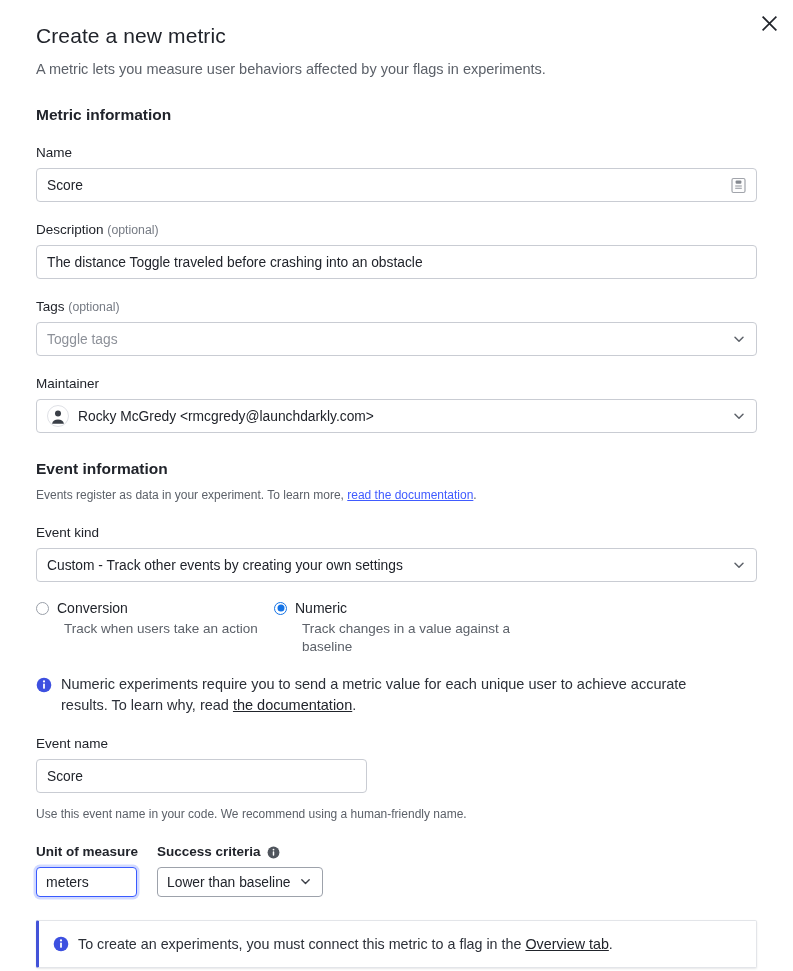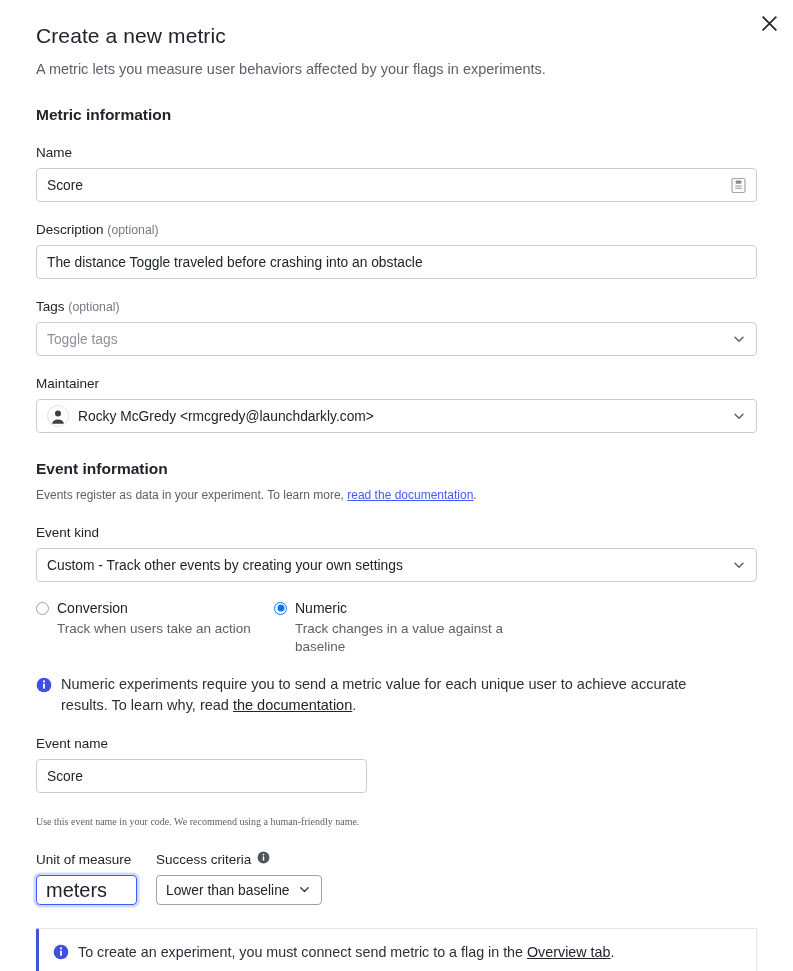--- a/index.html
+++ b/index.html
@@ -169,21 +169,21 @@
     transform: translate(-50%,-50%);
     width: 7px; height: 7px;
     border-radius: 50%;
     background: #1473e6;
   }
   .radio-label { font-size: 14px; color: #21242b; line-height: 18px; }
   .radio-help {
     font-size: 13.5px;
     color: #5c6169;
     margin-top: 3px;
-    margin-left: 21px;
+    margin-left: 28px;
     line-height: 18px;
   }
 
   
   .inline-info {
     display: flex;
     margin-top: 18px;
     align-items: flex-start;
   }
   .info-dot {
@@ -194,47 +194,48 @@
   }
   .inline-info-text {
     font-size: 14.5px;
     color: #2c3038;
     line-height: 21px;
     max-width: 660px;
   }
 
   
   .helper {
-    font-size: 10px;
+    font-size: 12px;
     color: #5c6169;
-    margin-top: 20px;
+    margin-top: 12px;
     line-height: 18px;
-    font-family: Liberation Serif, serif;
   }
 
   
   .small-row { display: flex; gap: 19px; margin-top: 20px; align-items: flex-start; }
   .small-field-label {
     font-size: 13.5px;
     color: #21242b;
     line-height: 18px;
     margin-bottom: 6px;
     display: flex;
+    align-items: center;
     gap: 6px;
+    font-weight: bold;
   }
   .unit-input {
     width: 101px;
     height: 30px;
     border: 1.5px solid #3a5bff;
     border-radius: 4px;
     box-shadow: 0 0 0 2.5px rgba(106,134,255,0.30);
     display: flex;
     align-items: center;
     padding: 0 9px;
-    font-size: 20px;
+    font-size: 14px;
     background: #fff;
     color: #21242b;
   }
   .criteria-select {
     height: 30px;
     border: 1px solid #9da2ab;
     border-radius: 4px;
     display: inline-flex;
     align-items: center;
     padding: 0 9px;
@@ -449,21 +450,21 @@
   </div>
 
   <div class="banner">
     <span class="info-dot" style="margin-top:2px;">
       <svg width="16" height="16" viewBox="0 0 16 16">
         <circle cx="8" cy="8" r="7.3" fill="#3d50e0"></circle>
         <rect x="7.1" y="6.5" width="1.8" height="5.4" rx=".8" fill="#fff"></rect>
         <circle cx="8" cy="4.4" r="1.1" fill="#fff"></circle>
       </svg>
     </span>
-    <div class="banner-text"><span>To create an experiment, you must connect send metric to a flag in the </span><a class="link-dark" href="#">Overview tab</a><span>.</span></div>
+    <div class="banner-text"><span>To create an experiments, you must connect this metric to a flag in the </span><a class="link-dark" href="#">Overview tab</a><span>.</span></div>
   </div>
 
   <div class="save-wrap">
     <button class="save-btn">Save metric</button>
     <div class="annot-ring"></div>
   </div>
 
 </div>
 
 </body></html>

